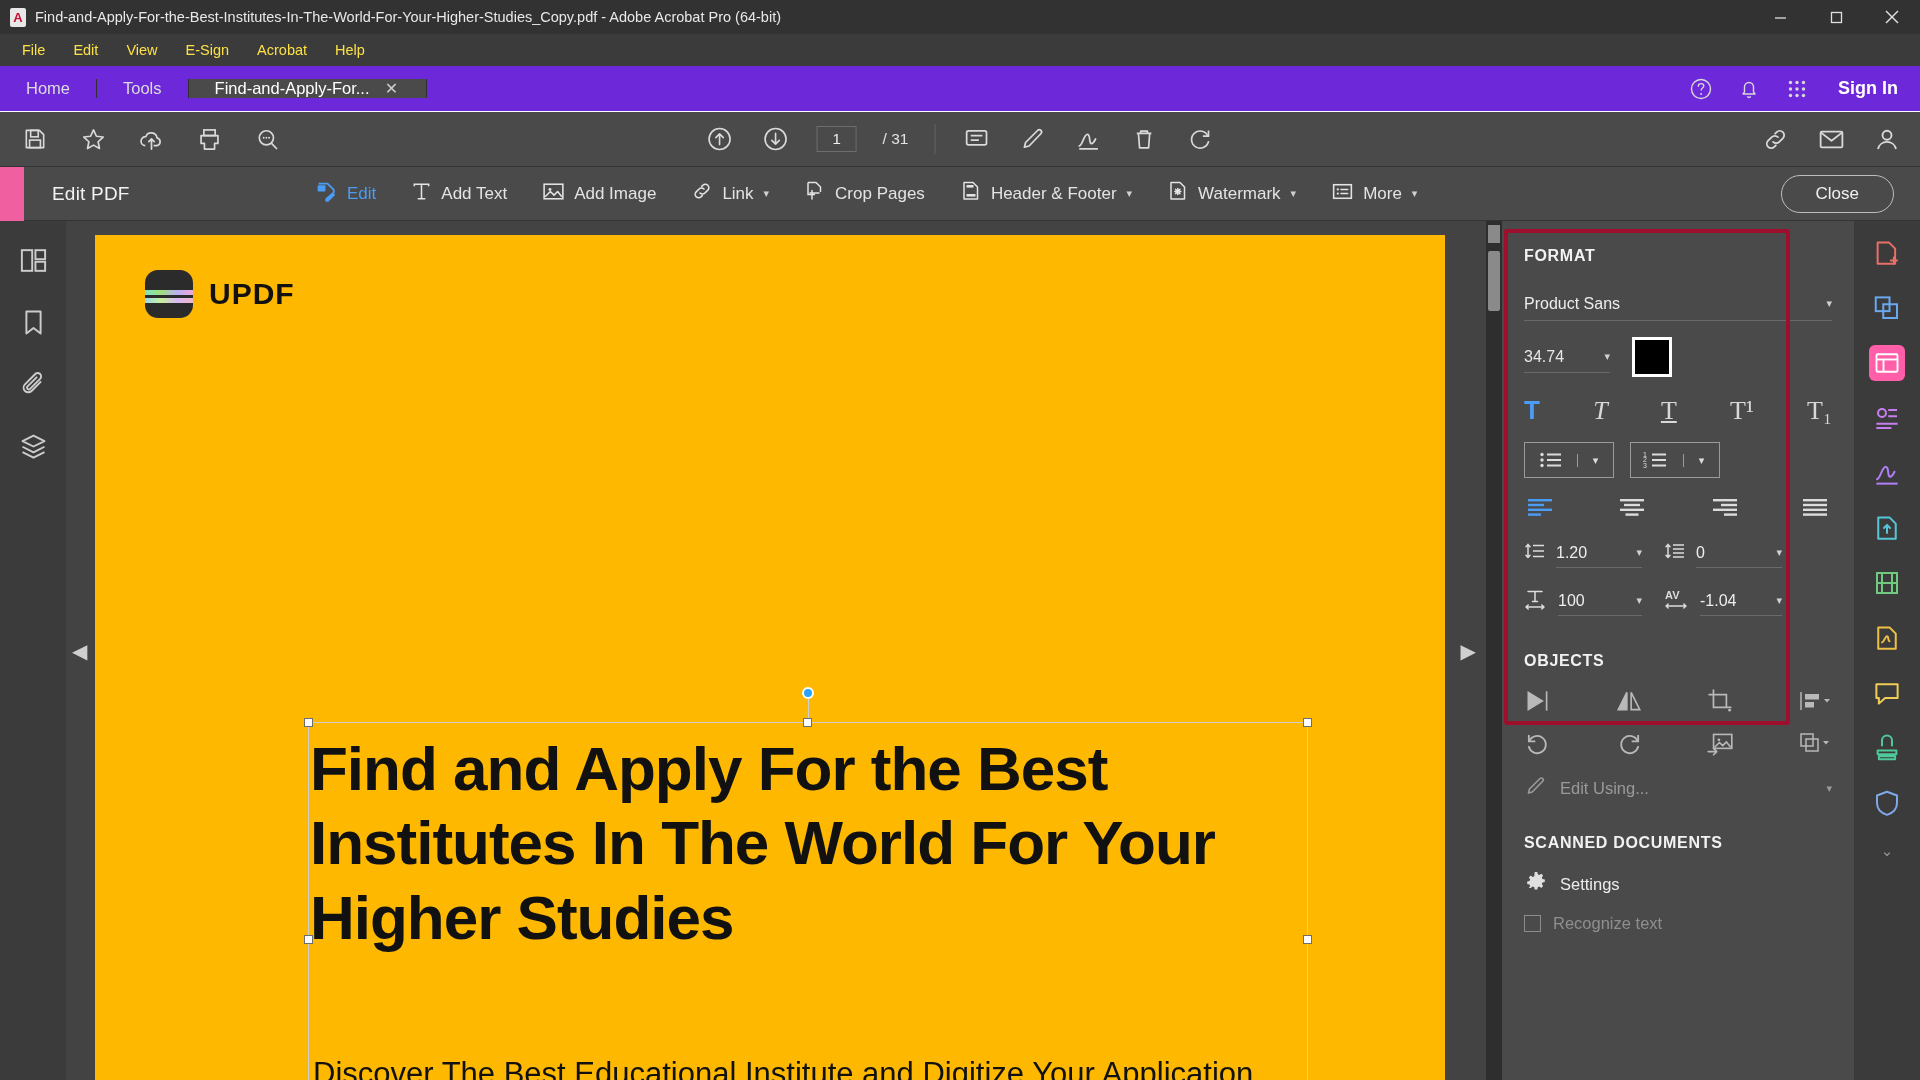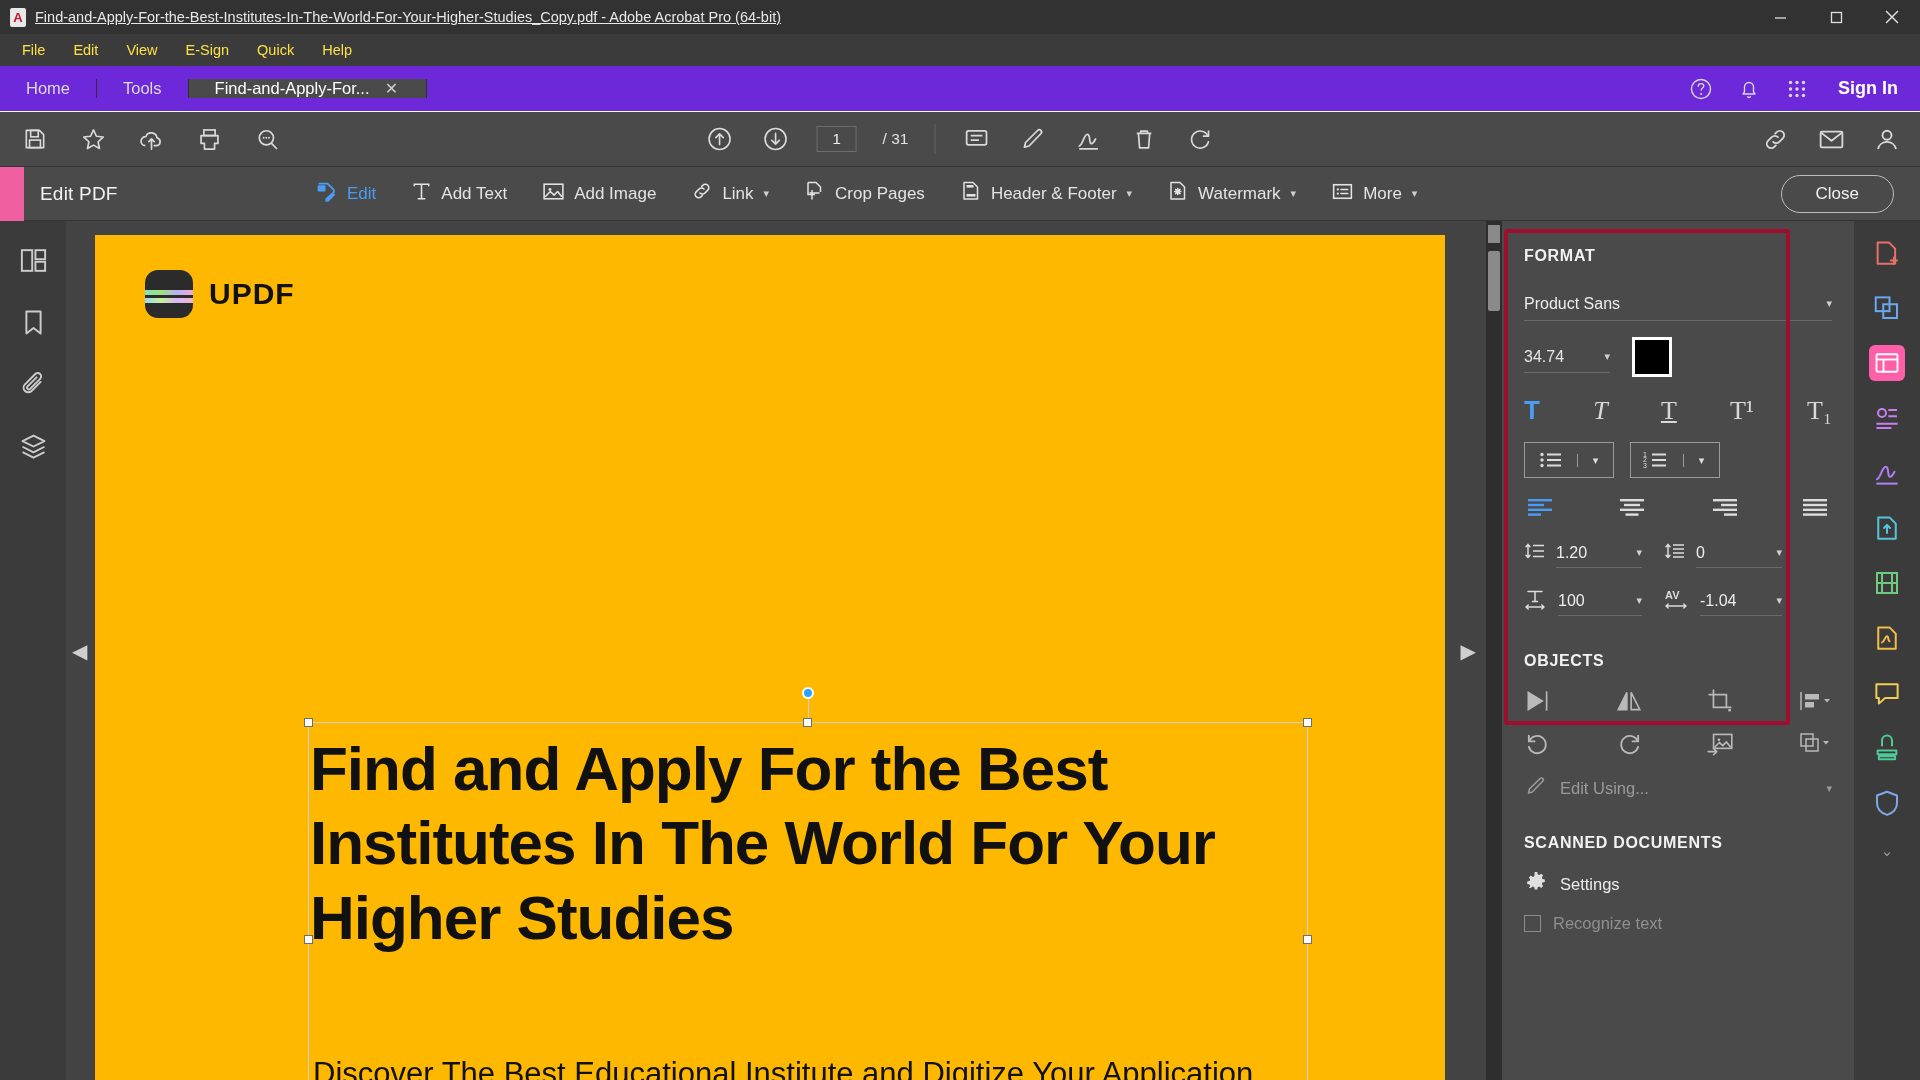--- a/index.html
+++ b/index.html
@@ -16,21 +16,21 @@
     padding-left:10px; font-size:14.5px; color:#e8e8e8;
   }
   .acro-logo {
     width:16px; height:19px; background:#e8e8e8; border-radius:2px;
     margin-right:9px; position:relative; flex:0 0 auto;
   }
   .acro-logo::after{
     content:"A"; position:absolute; inset:0; color:#c8102e;
     font-size:13px; font-weight:bold; line-height:19px; text-align:center;
   }
-  .title-text { white-space:nowrap;text-decoration:underline; }
+  .title-text { white-space:nowrap; }
   .win-ctrls { margin-left:auto; display:flex; height:34px; }
   .win-btn {
     width:56px; height:34px; display:flex; align-items:center; justify-content:center;
     color:#e0e0e0;
   }
   .win-btn svg{ display:block; }
 
   
   .menubar {
     height:32px; background:#3b3b3b; display:flex; align-items:center;
@@ -75,21 +75,21 @@
   .pagecount{ font-size:15.5px; color:#e2e2e2; }
   .tb-sep{ width:1px; height:30px; background:#646464; }
   .tb-right { margin-left:auto; display:flex; align-items:center; gap:26px; padding-right:18px; }
 
   
   .editbar {
     height:54px; background:#4a4a4a; display:flex; align-items:center;
     border-bottom:1px solid #343434; position:relative;
   }
   .pink-accent{ width:24px; height:54px; background:#f05fa0; flex:0 0 auto; }
-  .editbar-title{ font-size:19px; color:#f2f2f2; padding-left:16px; letter-spacing:.2px; }
+  .editbar-title{ font-size:19px; color:#f2f2f2; padding-left:28px; letter-spacing:.2px; }
   .editbar-tools{
     position:absolute; left:310px; display:flex; align-items:center; gap:26px;
   }
   .etool { display:flex; align-items:center; gap:8px; font-size:17px; color:#e3e3e3; padding:4px 4px;}
   .etool.active { color:#4b9cf5; }
   .etool .caret{ font-size:11px; color:#cfcfcf; margin-left:2px; }
   .close-btn {
     margin-left:auto; margin-right:26px; border:1px solid #bdbdbd; border-radius:22px;
     padding:8px 34px; font-size:17px; color:#f0f0f0; background:transparent;
   }
@@ -232,21 +232,21 @@
         </svg>
     </div>
   </div>
 </div>
 
 <div class="menubar">
   <div class="menu-item">File</div>
   <div class="menu-item">Edit</div>
   <div class="menu-item">View</div>
   <div class="menu-item">E-Sign</div>
-  <div class="menu-item">Quick</div>
+  <div class="menu-item">Acrobat</div>
   <div class="menu-item">Help</div>
 </div>
 
 <div class="tabstrip">
   <div class="tab">
     <span class="tab-label">Home</span>
   </div>
   <div class="tab">
     <span class="tab-label">Tools</span>
   </div>

